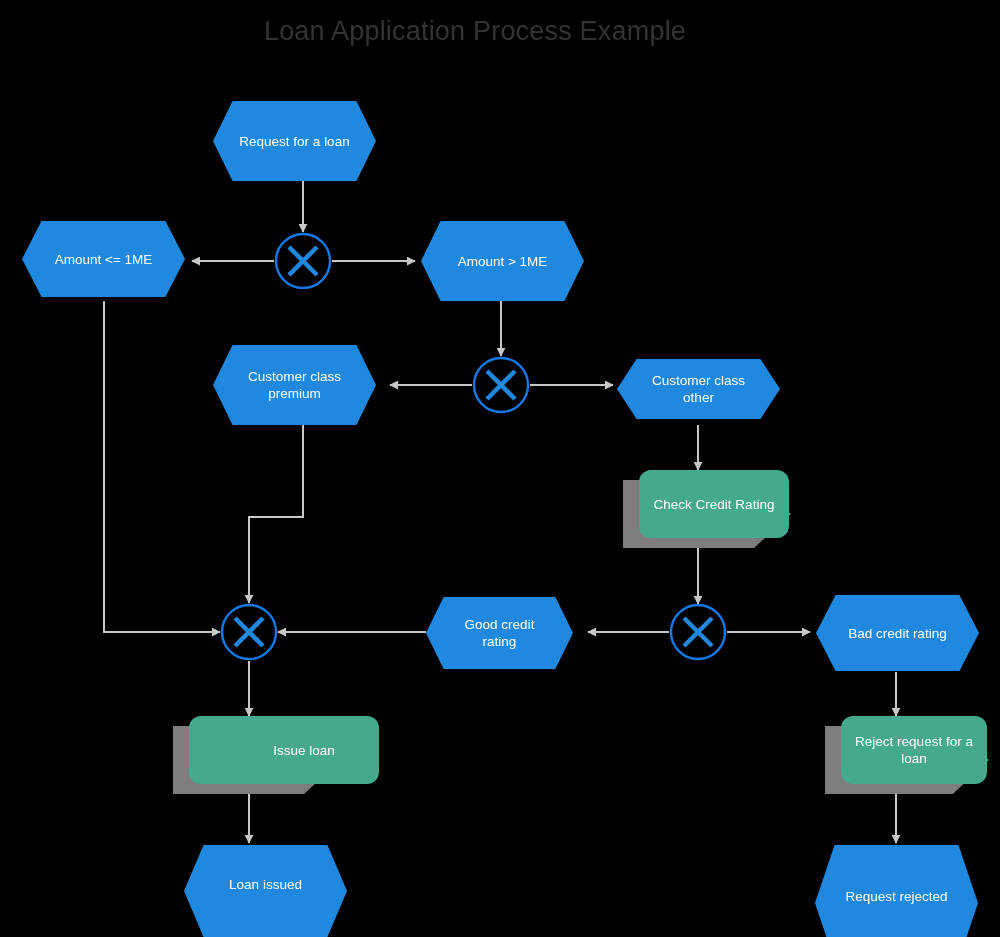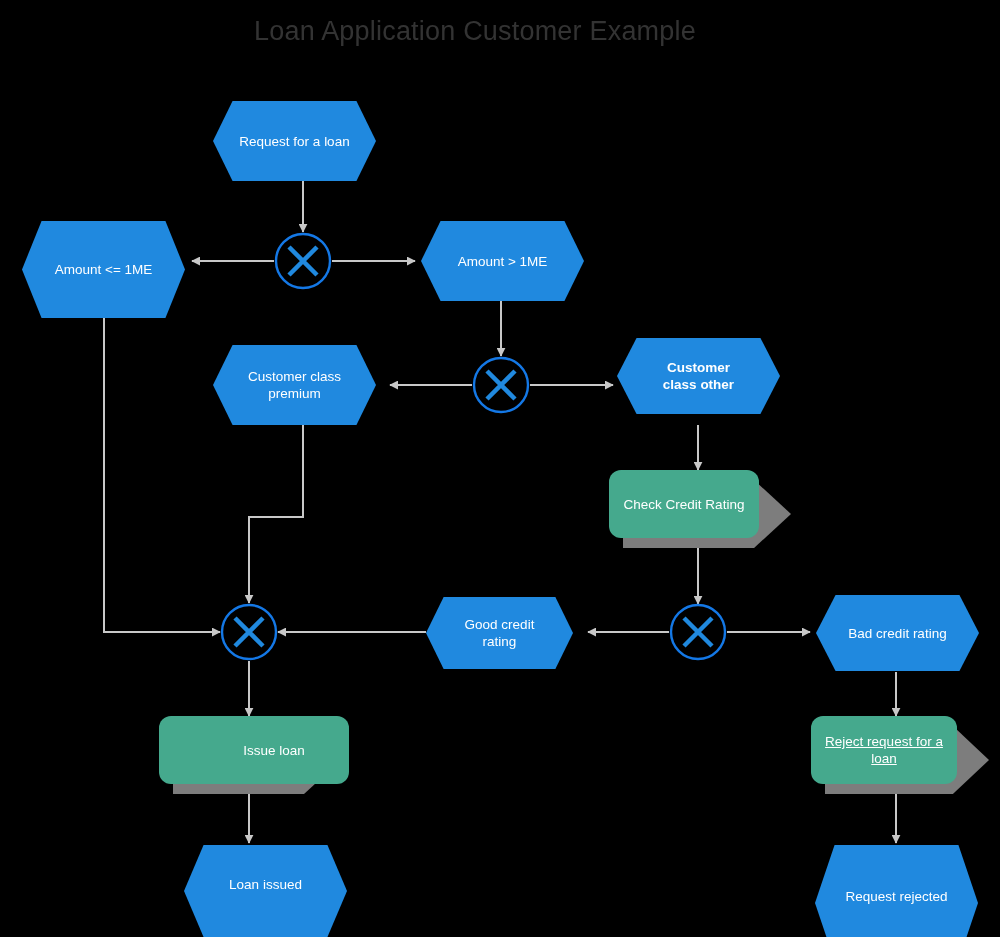--- a/index.html
+++ b/index.html
@@ -60,31 +60,32 @@
     position: absolute;
     background: #45a98d;
     border-radius: 12px;
     display: flex;
     align-items: center;
     justify-content: center;
     text-align: center;
     color: #ffffff;
     font-size: 13.5px;
     line-height: 17px;
+    margin-left: 30px;
   }
   .gateway {
     position: absolute;
   }
 </style>
 </head>
 <body>
 
 <div id="canvas">
 
-  <div id="title">Loan Application Customer Example</div>
+  <div id="title">Loan Application Process Example</div>
 
   <svg id="wires" viewBox="0 0 1000 937" xmlns="http://www.w3.org/2000/svg">
     <defs>
       <marker id="ah" markerWidth="9" markerHeight="9" refX="8.2" refY="4.5" orient="auto" markerUnits="userSpaceOnUse">
         <path d="M0,0 L9,4.5 L0,9 z" fill="#c8c8c8"></path>
       </marker>
     </defs>
     <g fill="none" stroke="#c8c8c8" stroke-width="2">
 
       <path d="M303,181 L303,232" marker-end="url(#ah)"></path>
@@ -120,33 +121,33 @@
       <path d="M896,672 L896,716" marker-end="url(#ah)"></path>
 
       <path d="M896,793 L896,843" marker-end="url(#ah)"></path>
     </g>
   </svg>
 
   <div class="node hex" style="left:213px; top:101px; width:163px; height:80px;">
     <span>Request for a loan</span>
   </div>
 
-  <div class="node hex" style="left:22px; top:221px; width:163px; height:97px;">
+  <div class="node hex" style="left:22px; top:221px; width:163px; height:76px;">
     <span>Amount &lt;= 1ME</span>
   </div>
 
   <div class="node hex" style="left:421px; top:221px; width:163px; height:80px;">
     <span>Amount &gt; 1ME</span>
   </div>
 
   <div class="node hex" style="left:213px; top:345px; width:163px; height:80px;">
     <span style="width:100px;">Customer class premium</span>
   </div>
 
-  <div class="node hex" style="left:617px; top:338px; width:163px; height:76px;font-weight:bold;">
+  <div class="node hex" style="left:617px; top:359px; width:163px; height:60px;">
     <span style="width:100px;">Customer class other</span>
   </div>
 
   <div class="node hex" style="left:426px; top:597px; width:147px; height:72px;">
     <span style="width:82px;">Good credit rating</span>
   </div>
 
   <div class="node hex" style="left:816px; top:595px; width:163px; height:76px;">
     <span>Bad credit rating</span>
   </div>
@@ -169,21 +170,21 @@
   <div class="task-wrap" style="left:159px; top:716px; width:182px; height:78px;">
     <div class="task-shadow" style="left:14px; top:10px; width:168px; height:68px;"></div>
     <div class="task-body" style="left:0px; top:0px; width:150px; height:68px;padding-left:40px;">
       <span>Issue loan</span>
     </div>
   </div>
 
   <div class="task-wrap" style="left:811px; top:716px; width:178px; height:78px;">
     <div class="task-shadow" style="left:14px; top:10px; width:164px; height:68px;"></div>
     <div class="task-body" style="left:0px; top:0px; width:146px; height:68px;">
-      <span style="width:118px;text-decoration:underline;">Reject request for a loan</span>
+      <span style="width:118px;">Reject request for a loan</span>
     </div>
   </div>
 
   <div class="gateway" style="left:274px; top:232px; width:58px; height:58px;">
     <svg width="58" height="58" viewBox="0 0 58 58" xmlns="http://www.w3.org/2000/svg">
       <circle cx="29" cy="29" r="27" fill="none" stroke="#1478e6" stroke-width="2.4"></circle>
       <path d="M15,15 L43,43 M43,15 L15,43" stroke="#2089df" stroke-width="4.5" fill="none"></path>
     </svg>
   </div>
 

